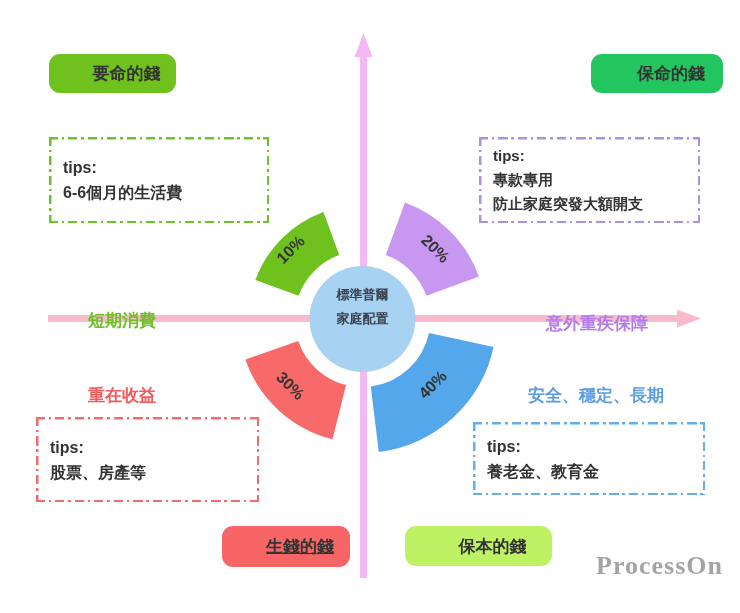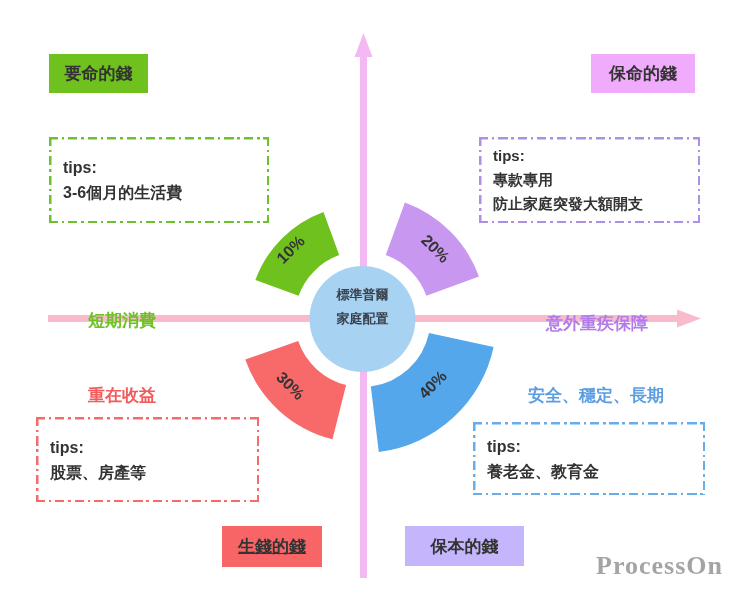--- a/index.html
+++ b/index.html
@@ -3,21 +3,21 @@
 <meta charset="utf-8">
 <style>
   html,body{margin:0;padding:0;background:#fff;}
   .stage{
     position:relative;width:740px;height:613px;background:#ffffff;overflow:hidden;
     font-family:"Liberation Sans","DejaVu Sans",sans-serif;
   }
   svg{position:absolute;left:0;top:0;}
   .tag{
     position:absolute;display:flex;align-items:center;justify-content:center;
-    font-weight:bold;font-size:17px;color:#333;border-radius:0;
+    font-weight:bold;font-size:17px;color:#333;border-radius:11px;padding-left:28px;
   }
   .tips{
     position:absolute;display:flex;flex-direction:column;justify-content:center;
     padding-left:14px;box-sizing:border-box;
     font-weight:bold;font-size:16px;line-height:25px;color:#333;
     --c:#999;
     background-image:
       repeating-linear-gradient(90deg, var(--c) 0 9px, transparent 9px 13px, var(--c) 13px 15.5px, transparent 15.5px 19.5px),
       repeating-linear-gradient(90deg, var(--c) 0 9px, transparent 9px 13px, var(--c) 13px 15.5px, transparent 15.5px 19.5px),
       repeating-linear-gradient(180deg, var(--c) 0 9px, transparent 9px 13px, var(--c) 13px 15.5px, transparent 15.5px 19.5px),
@@ -70,27 +70,27 @@
     <div>標準普爾</div>
     <div>家庭配置</div>
   </div>
 
   <div class="pct rot-ccw" style="left:291px;top:250px;">10%</div>
   <div class="pct rot-cw" style="left:435px;top:249px;">20%</div>
   <div class="pct rot-cw" style="left:290px;top:386px;">30%</div>
   <div class="pct rot-ccw" style="left:433px;top:385px;">40%</div>
 
   <div class="tag" style="left: 49px; top: 54px; width: 99px; height: 39px; background-color: rgb(111, 194, 29);">要命的錢</div>
-  <div class="tag" style="left: 591px; top: 54px; width: 104px; height: 39px; background-color: #f0abfc; text-align: center;">保命的錢</div>
+  <div class="tag" style="left: 591px; top: 54px; width: 104px; height: 39px; background-color: #22c55e; text-align: center;">保命的錢</div>
   <div class="tag" style="left: 222px; top: 526px; width: 100px; height: 41px; background-color: rgb(247, 101, 102); text-decoration: underline;">生錢的錢</div>
-  <div class="tag" style="left: 405px; top: 526px; width: 119px; height: 40px; background-color: #c4b5fd;">保本的錢</div>
+  <div class="tag" style="left: 405px; top: 526px; width: 119px; height: 40px; background-color: #bef264;">保本的錢</div>
 
   <div class="tips" style="left: 49px; top: 137px; width: 220px; height: 86px; --c: #6cc22a;">
     <div>tips:</div>
-    <div>3-6個月的生活費</div>
+    <div>6-6個月的生活費</div>
   </div>
   <div class="tips" style="left: 479px; top: 137px; width: 221px; height: 86px; font-size: 15px; line-height: 24px; --c: #ab90e6;">
     <div>tips:</div>
     <div>專款專用</div>
     <div>防止家庭突發大額開支</div>
   </div>
   <div class="tips" style="left: 36px; top: 417px; width: 223px; height: 85px; --c: #f56b6b;">
     <div>tips:</div>
     <div>股票、房產等</div>
   </div>

